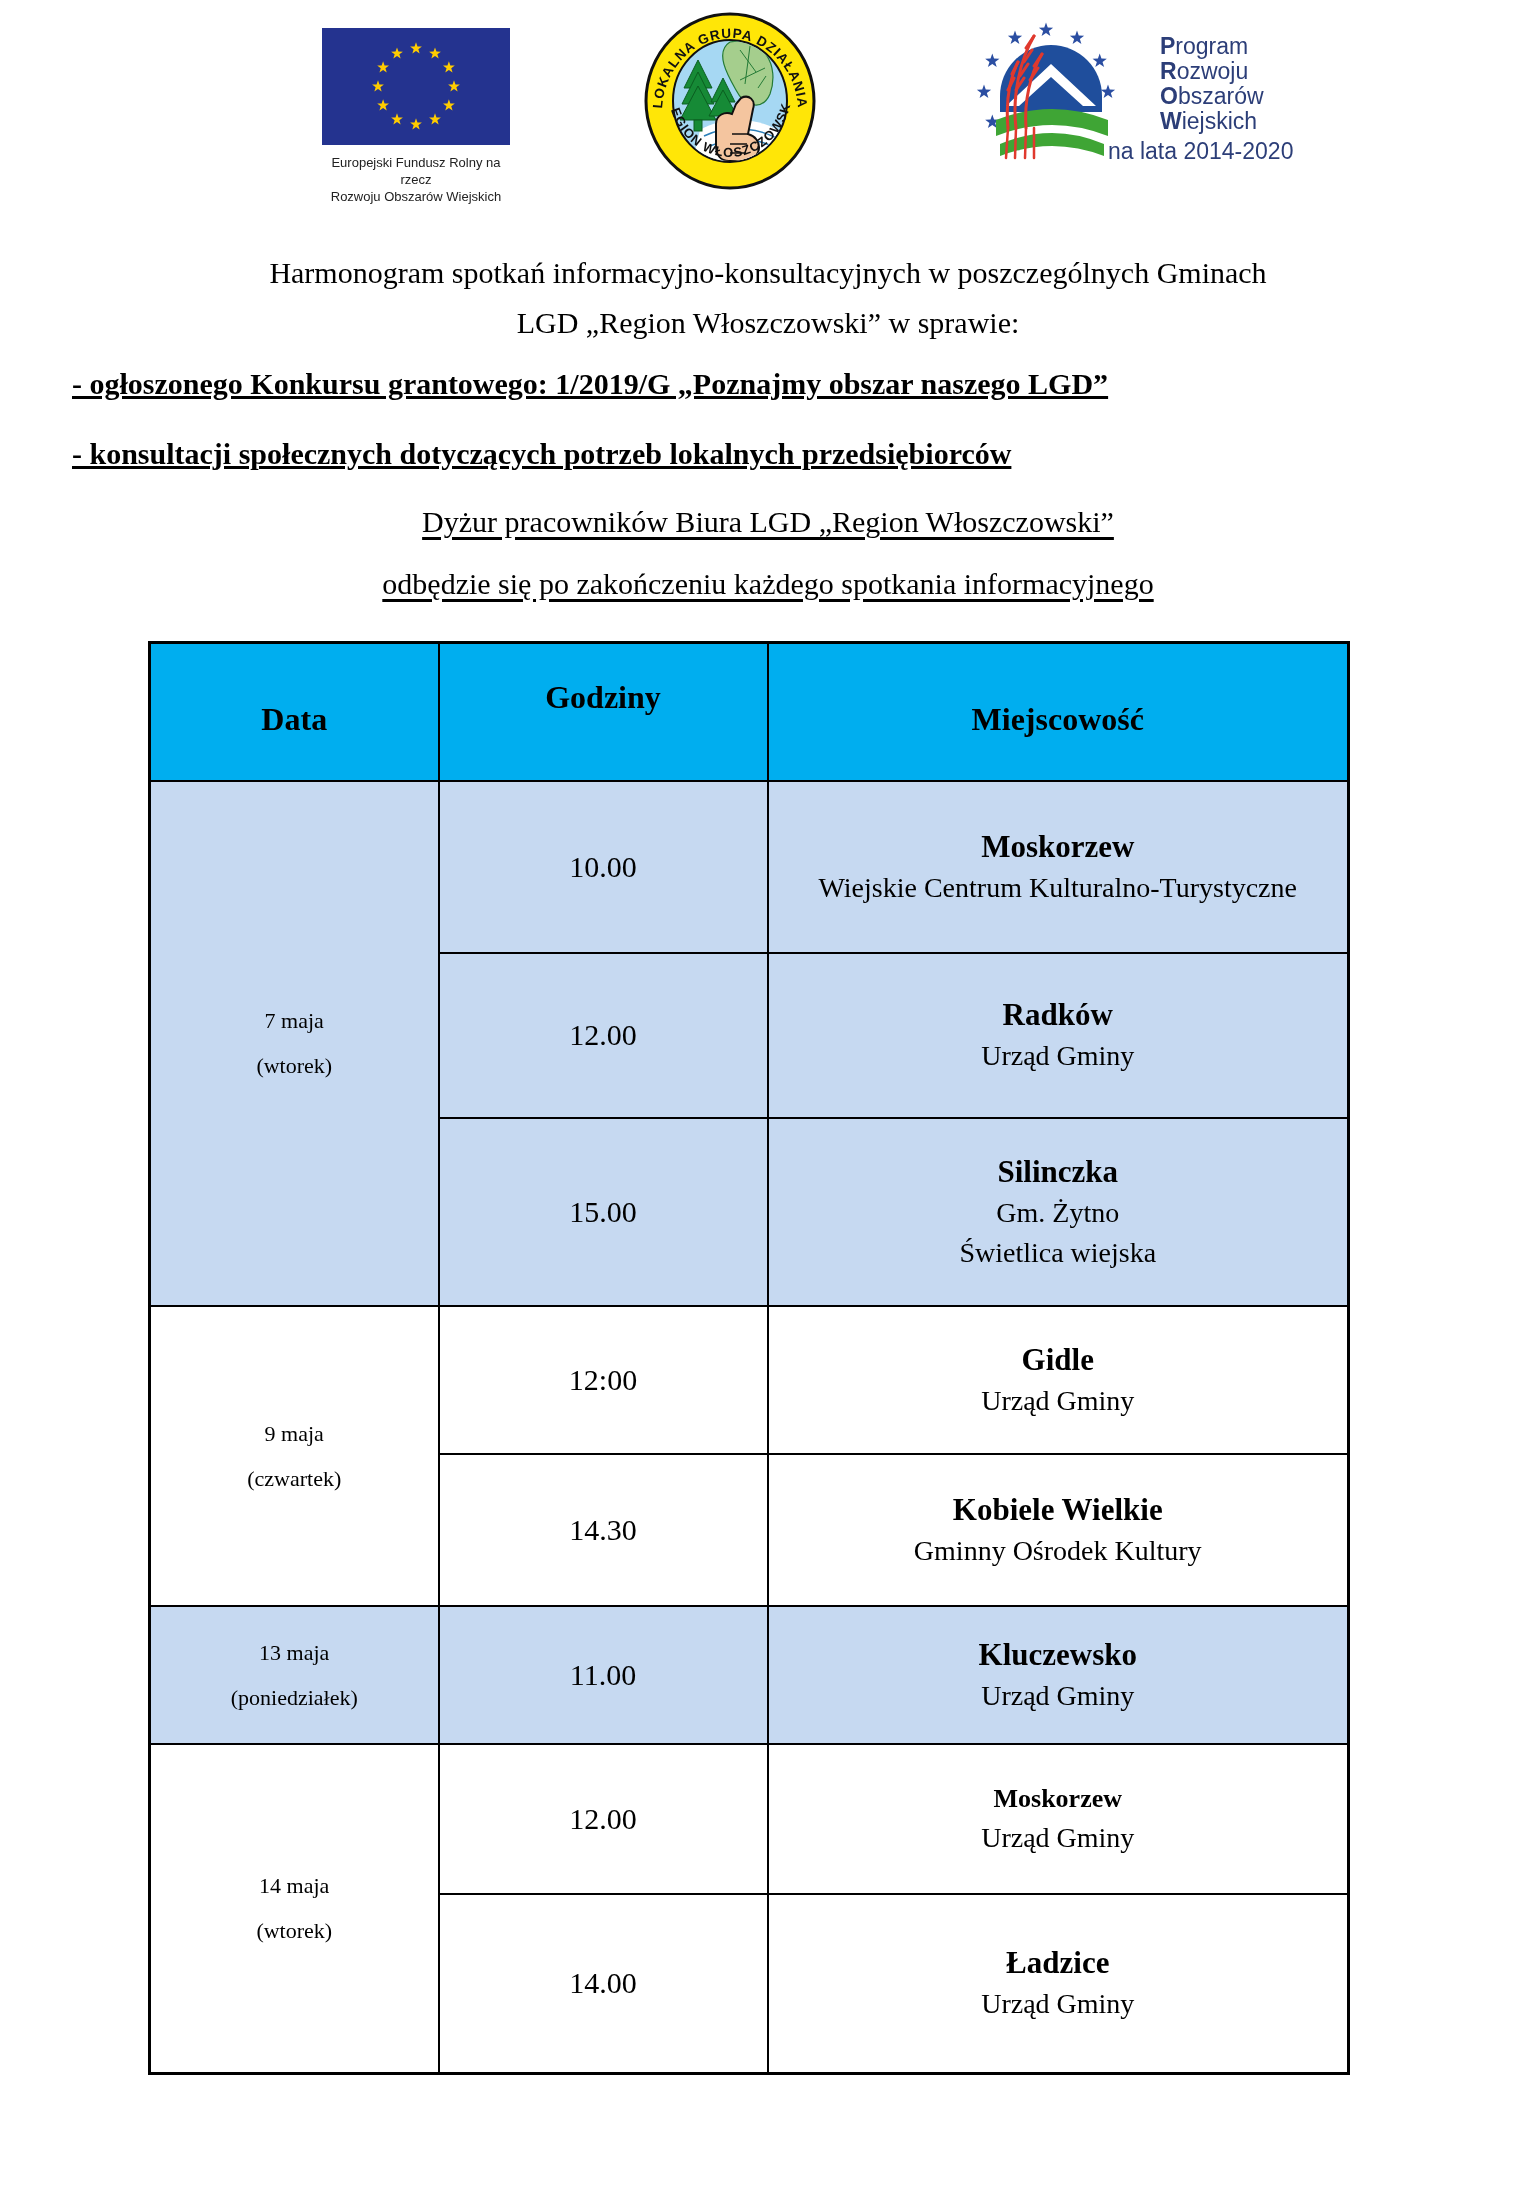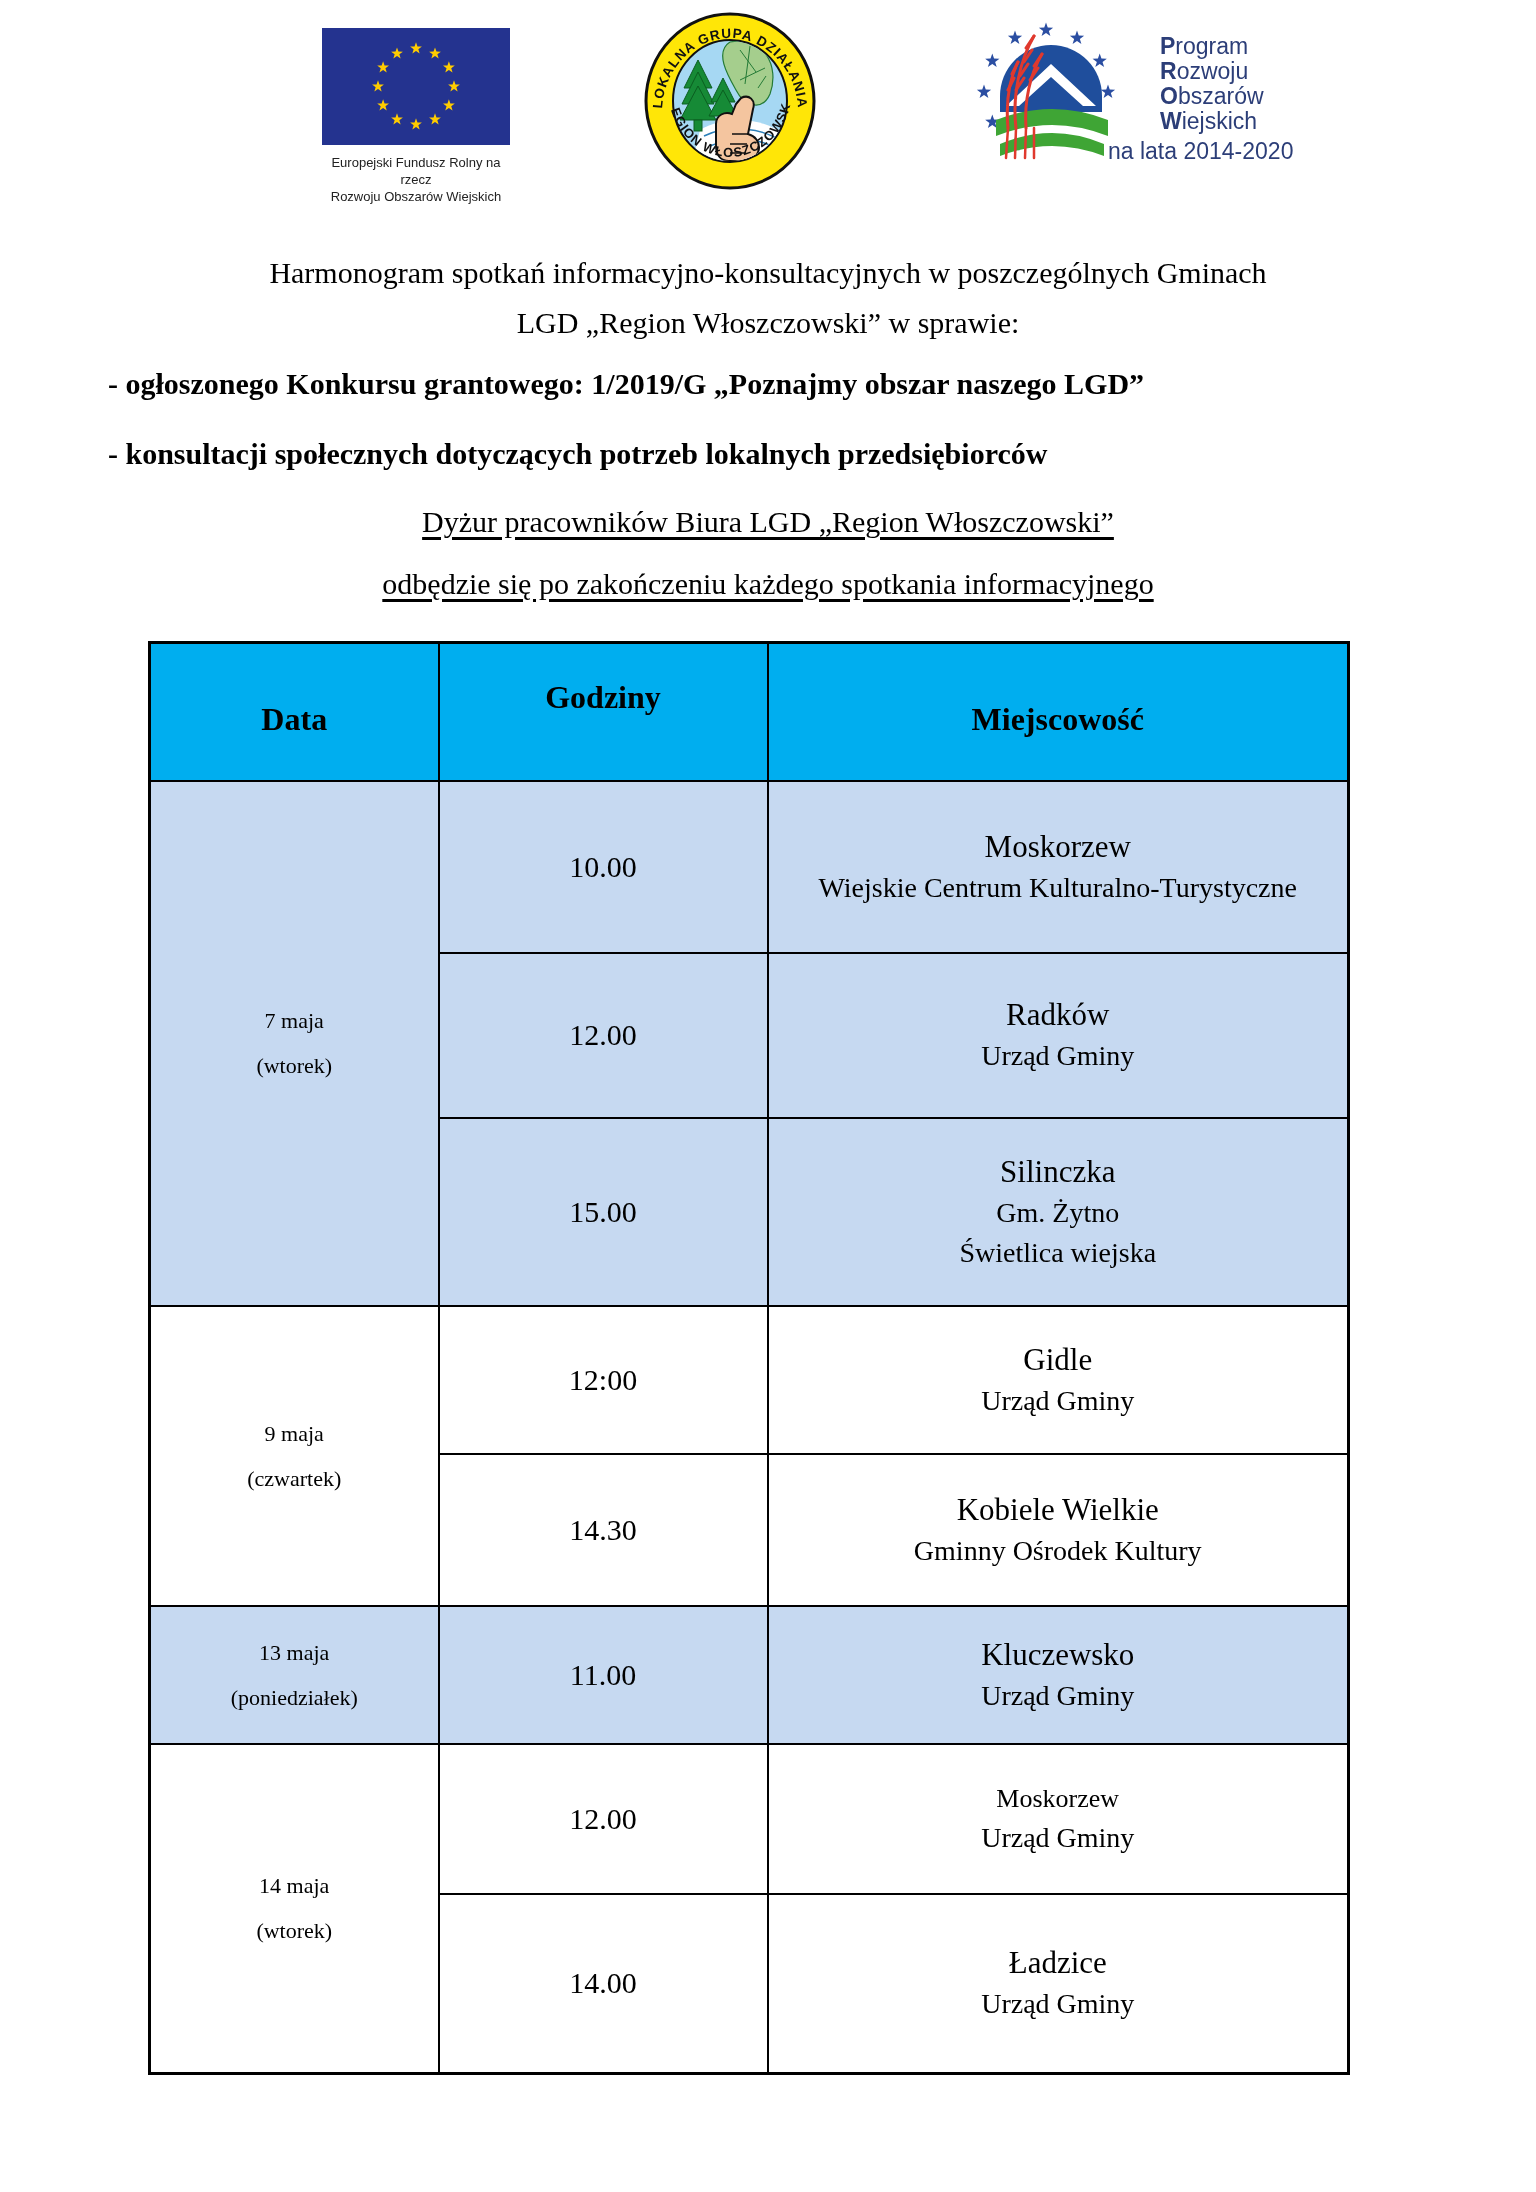--- a/index.html
+++ b/index.html
@@ -15,21 +15,21 @@
   .header{position:relative;height:212px;}
   .eu-block{position:absolute;left:322px;top:28px;width:188px;text-align:center;}
   .eu-caption{font-family:"Liberation Sans", sans-serif;font-size:13px;line-height:17px;color:#222;margin-top:5px;}
   .lgd-block{position:absolute;left:644px;top:12px;}
   .prow-block{position:absolute;left:946px;top:16px;display:flex;align-items:flex-start;}
   .prow-text{font-family:"Liberation Sans", sans-serif;color:var(--prow-text,#2C3E78);font-size:23px;line-height:25px;margin-left:2px;margin-top:18px;}
   .prow-text b{font-weight:bold;}
   .prow-sub{margin-left:-52px;margin-top:5px;white-space:nowrap;}
   
   .title{margin-top:36px;text-align:center;font-size:30px;line-height:50px;}
-  .bullet{font-weight:bold;font-size:30px;line-height:40px;padding-left:108px;}
+  .bullet{font-weight:bold;font-size:30px;line-height:40px;padding-left:72px;text-decoration:underline;}
   .b1{margin-top:16px;}
   .b2{margin-top:30px;}
   .uline{text-align:center;font-size:30px;line-height:40px;text-decoration:underline;text-underline-offset:5px;}
   .u1{margin-top:28px;}
   .u2{margin-top:22px;}
   
   table.schedule{
     border-collapse:collapse;
     margin:37px 0 0 148px;
     width:1199px;
@@ -44,21 +44,21 @@
     overflow:hidden;
   }
   tr.head-row{height:138px;background:var(--header-bg,#00AEEF);}
   tr.head-row th{font-size:32px;font-weight:bold;}
   tr.head-row th:nth-child(1) div{transform:translateY(8px);}
   tr.head-row th:nth-child(2) div{transform:translateY(-14px);}
   tr.head-row th:nth-child(3) div{transform:translateY(8px);}
   tr.shaded td{background:var(--shaded-bg,#C6D9F1);}
   td.date-cell{font-size:22px;line-height:45px;}
   td.time-cell{font-size:30px;}
-  td.place-cell .place{font-weight:normal;font-size:31px;line-height:42px;}
+  td.place-cell .place{font-weight:bold;font-size:31px;line-height:42px;}
   td.place-cell .place.small{font-size:26px;line-height:38px;}
   td.place-cell .venue{font-size:28px;line-height:40px;}
 </style>
 </head>
 <body>
 
 <div class="page">
 
   <div class="header">
 

